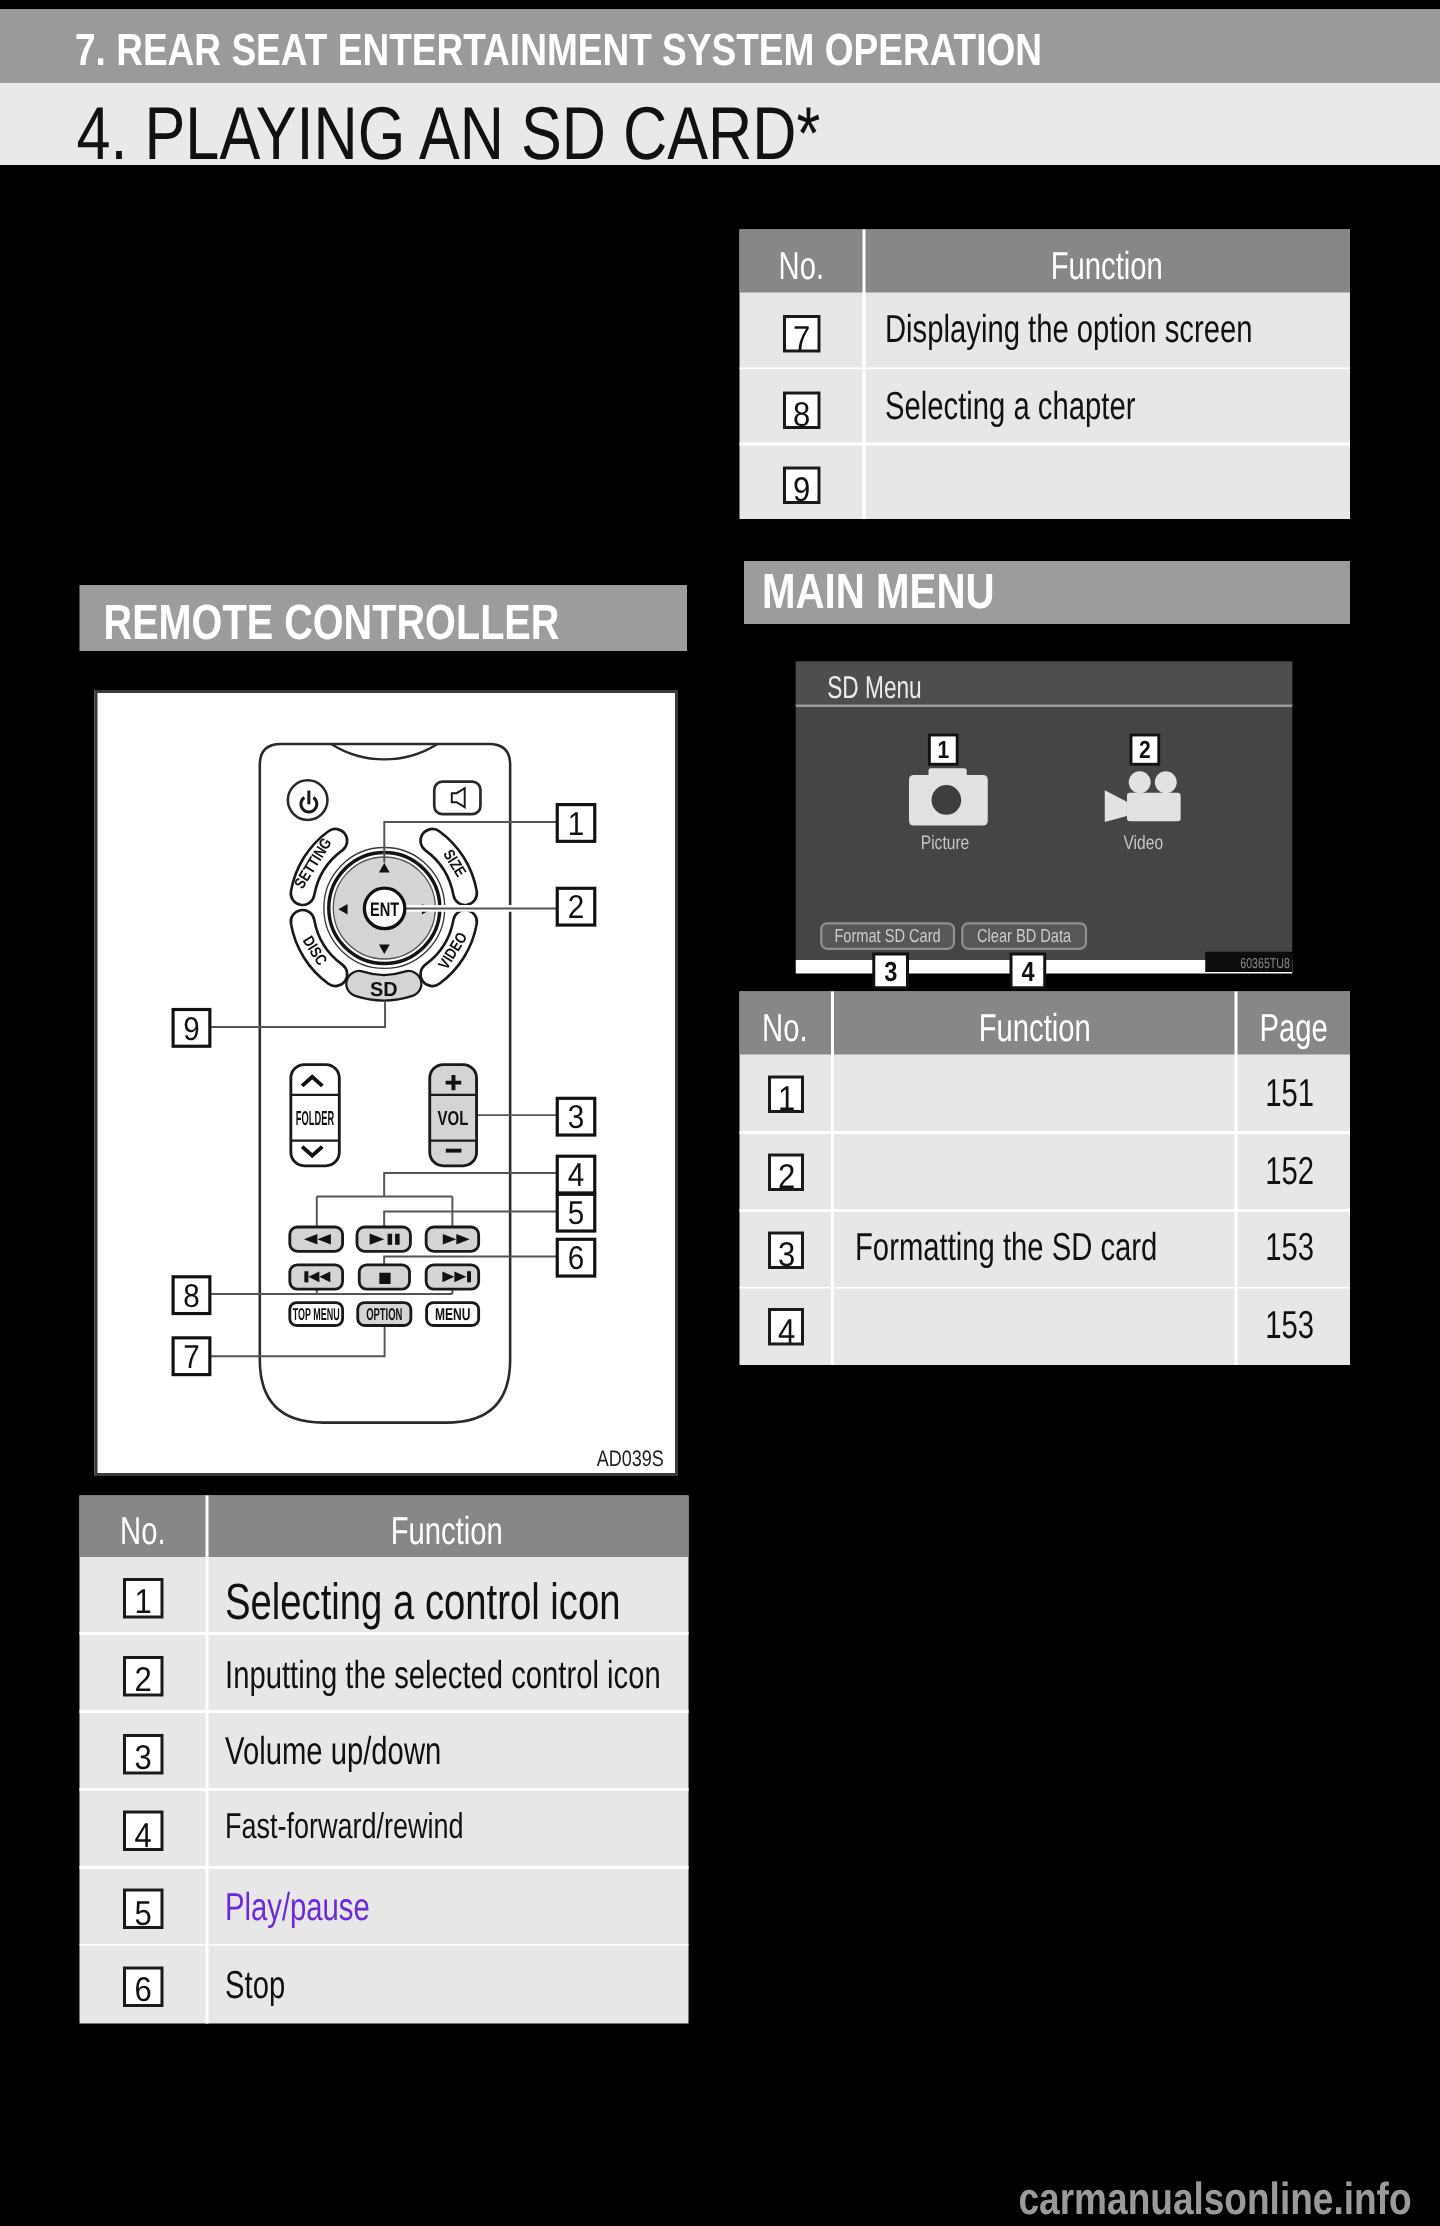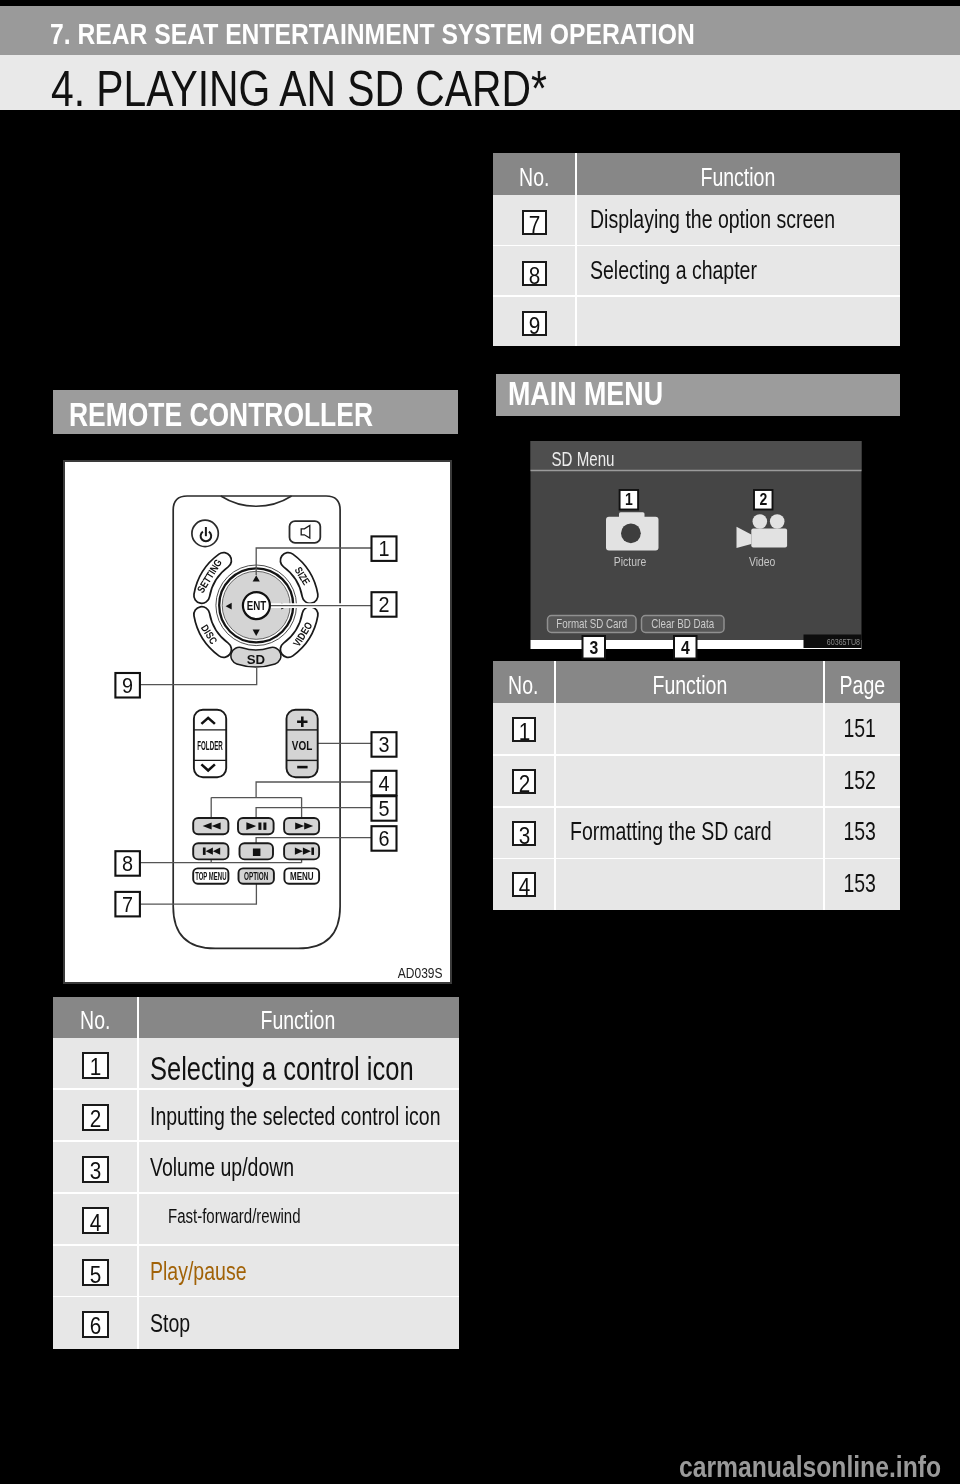--- a/index.html
+++ b/index.html
@@ -349,27 +349,27 @@
 
   <div class="abs" style="left:28.5px;top:159.0px;width:27px;height:27px;background:#fff;border:2px solid #1a1a1a;box-sizing:border-box;"></div>
   <div class="ctr" style="left:-58px;top:163.5px;font-size:23px;color:#111;"><span class="cxc" style="transform:scaleX(0.9);">3</span></div>
 
   <div class="t" style="left:97px;top:157.9px;font-size:26px;color:#111;"><span class="cx" style="transform:scaleX(0.75);">Volume up/down</span></div>
   <div class="abs" style="left:0;top:195.5px;width:406px;height:1.8px;background:#fff;"></div>
 
   <div class="abs" style="left:28.5px;top:210.8px;width:27px;height:27px;background:#fff;border:2px solid #1a1a1a;box-sizing:border-box;"></div>
   <div class="ctr" style="left:-58px;top:215.29999999999998px;font-size:23px;color:#111;"><span class="cxc" style="transform:scaleX(0.9);">4</span></div>
 
-  <div class="t" style="left:97px;top:209.7px;font-size:20px;color:#111;margin-left:18px;"><span class="cx" style="transform:scaleX(0.75);">Fast-forward/rewind</span></div>
+  <div class="t" style="left:97px;top:209.7px;font-size:24px;color:#111;"><span class="cx" style="transform:scaleX(0.75);">Fast-forward/rewind</span></div>
   <div class="abs" style="left:0;top:247.3px;width:406px;height:1.8px;background:#fff;"></div>
 
   <div class="abs" style="left:28.5px;top:262.6px;width:27px;height:27px;background:#fff;border:2px solid #1a1a1a;box-sizing:border-box;"></div>
   <div class="ctr" style="left:-58px;top:267.09999999999997px;font-size:23px;color:#111;"><span class="cxc" style="transform:scaleX(0.9);">5</span></div>
 
-  <div class="t" style="left:97px;top:261.5px;font-size:26px;color:#a16207;text-align:right;"><span class="cx" style="transform:scaleX(0.75);">Play/pause</span></div>
+  <div class="t" style="left:97px;top:261.5px;font-size:26px;color:#6d28d9;text-align:right;"><span class="cx" style="transform:scaleX(0.75);">Play/pause</span></div>
   <div class="abs" style="left:0;top:299.1px;width:406px;height:1.8px;background:#fff;"></div>
 
   <div class="abs" style="left:28.5px;top:314.4px;width:27px;height:27px;background:#fff;border:2px solid #1a1a1a;box-sizing:border-box;"></div>
   <div class="ctr" style="left:-58px;top:318.9px;font-size:23px;color:#111;"><span class="cxc" style="transform:scaleX(0.9);">6</span></div>
 
   <div class="t" style="left:97px;top:313.3px;font-size:26px;color:#111;"><span class="cx" style="transform:scaleX(0.75);">Stop</span></div>
 </div>
 
 <div class="t" style="left:679px;top:1451.6px;font-size:30px;font-weight:bold;color:#9a9a9a;"><span class="cx" style="transform:scaleX(0.823);">carmanualsonline.info</span></div>
 

